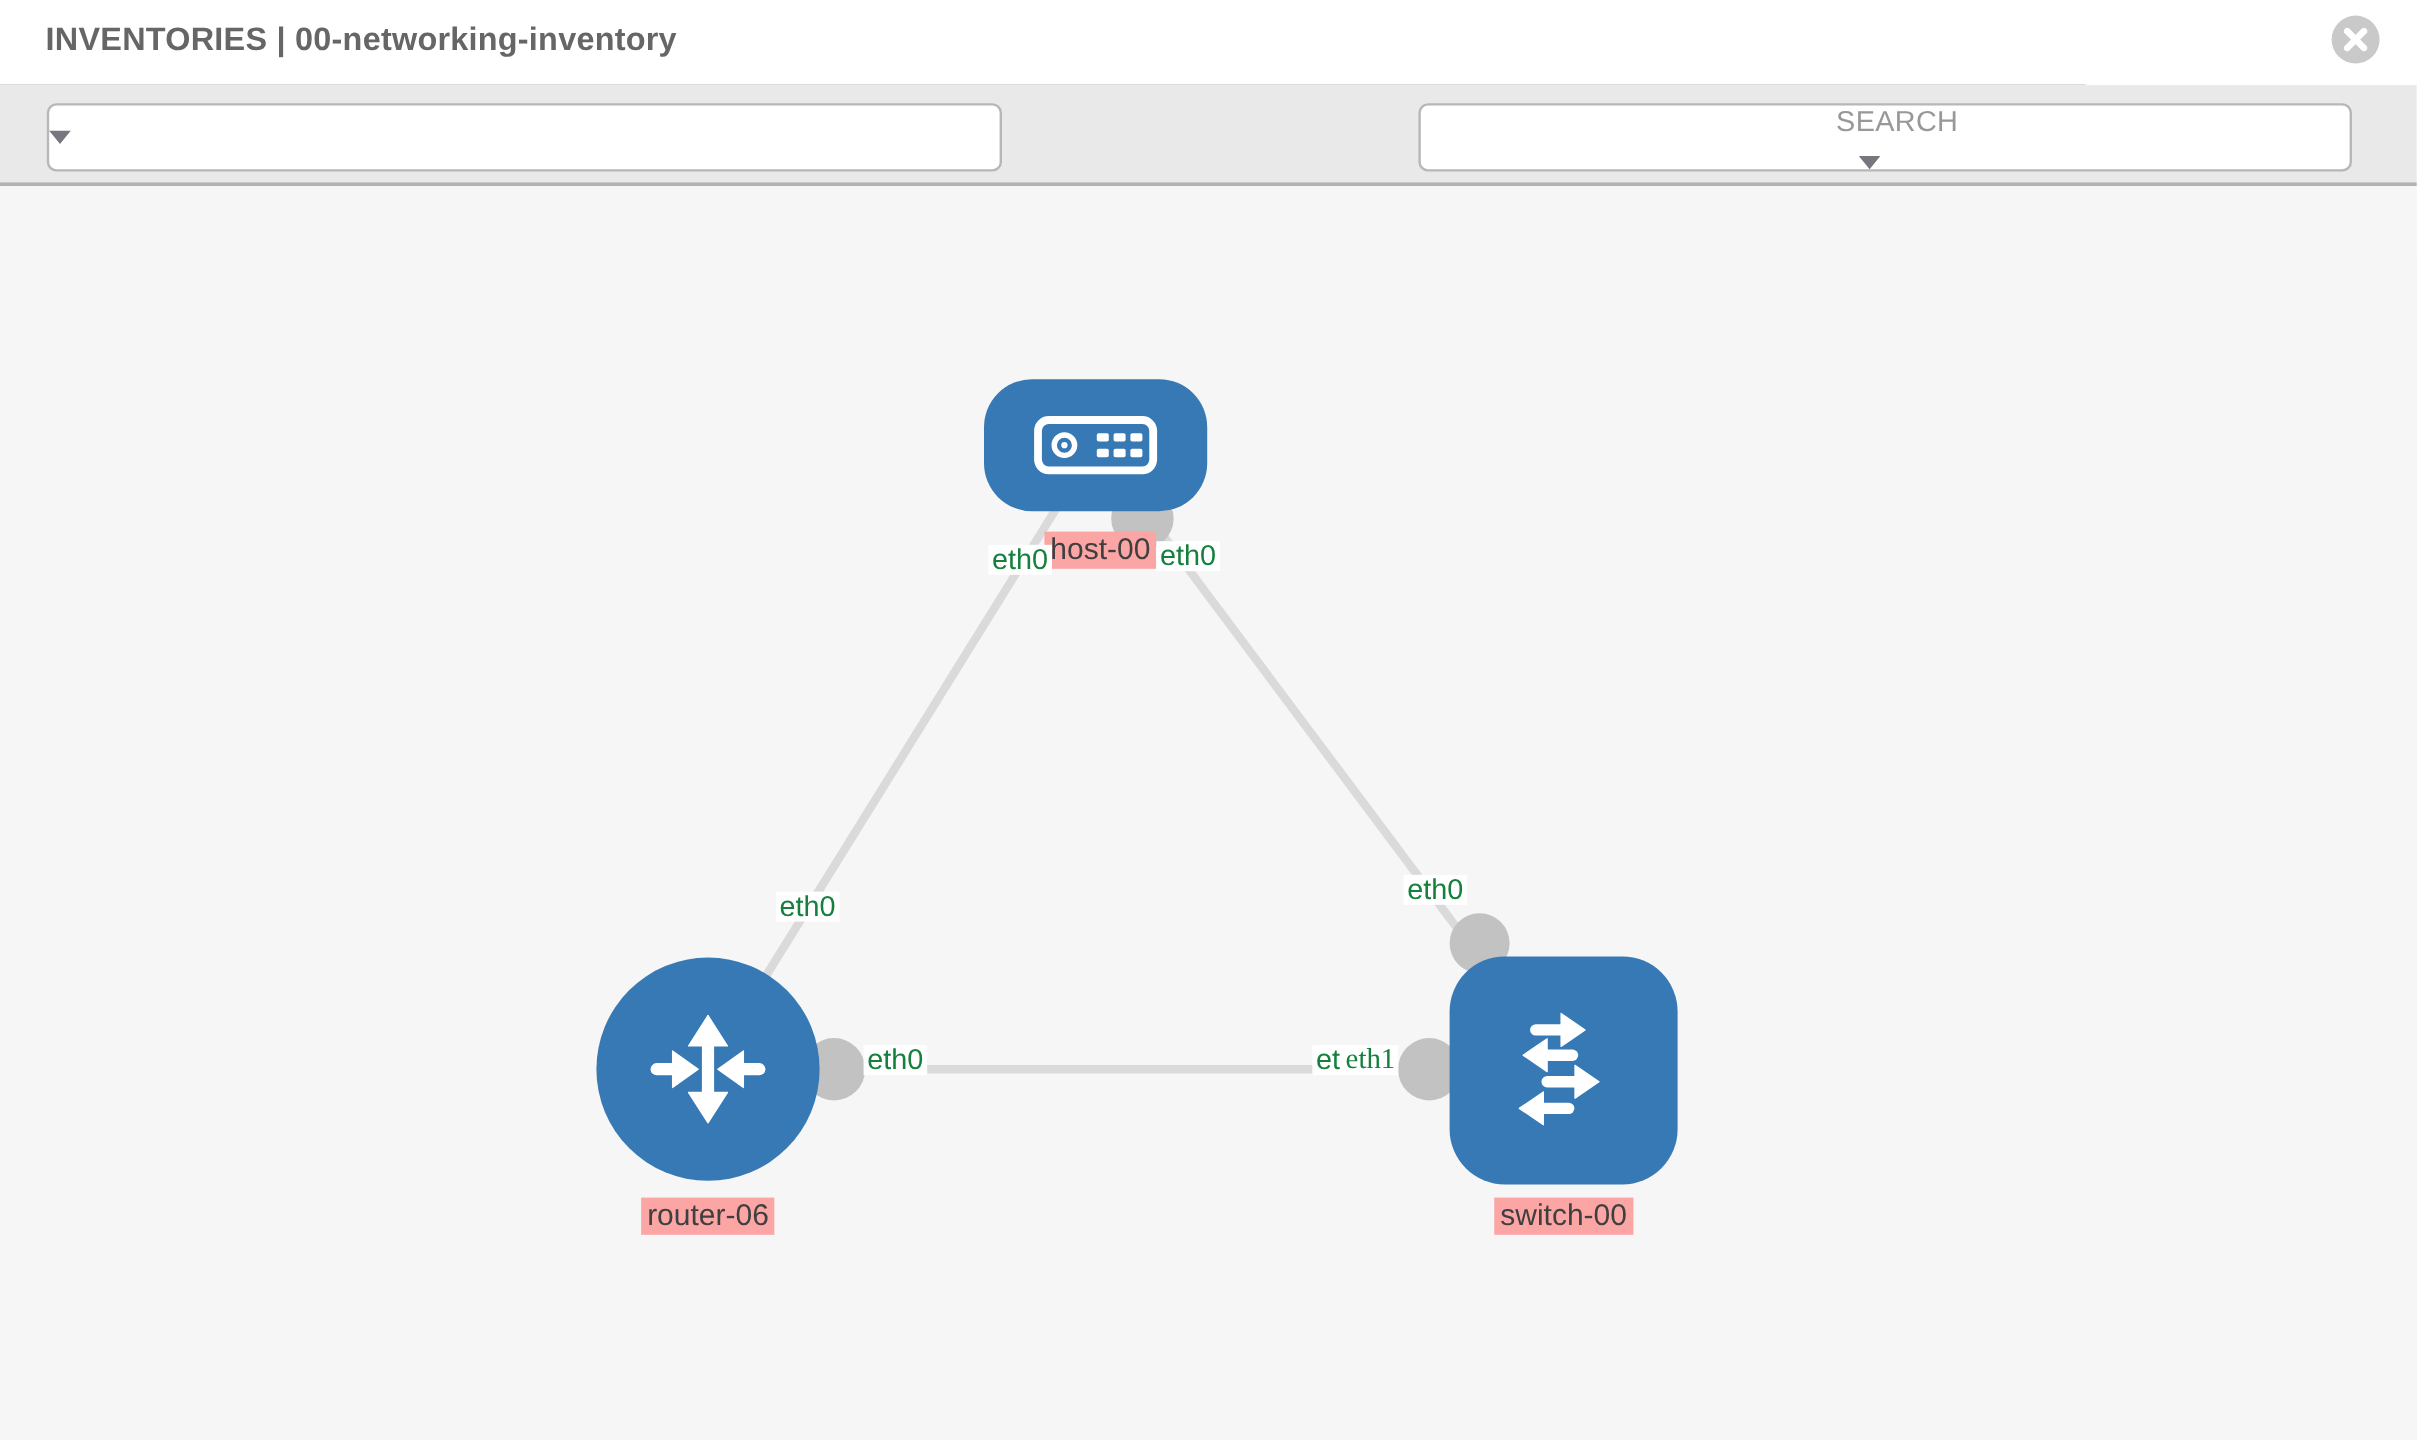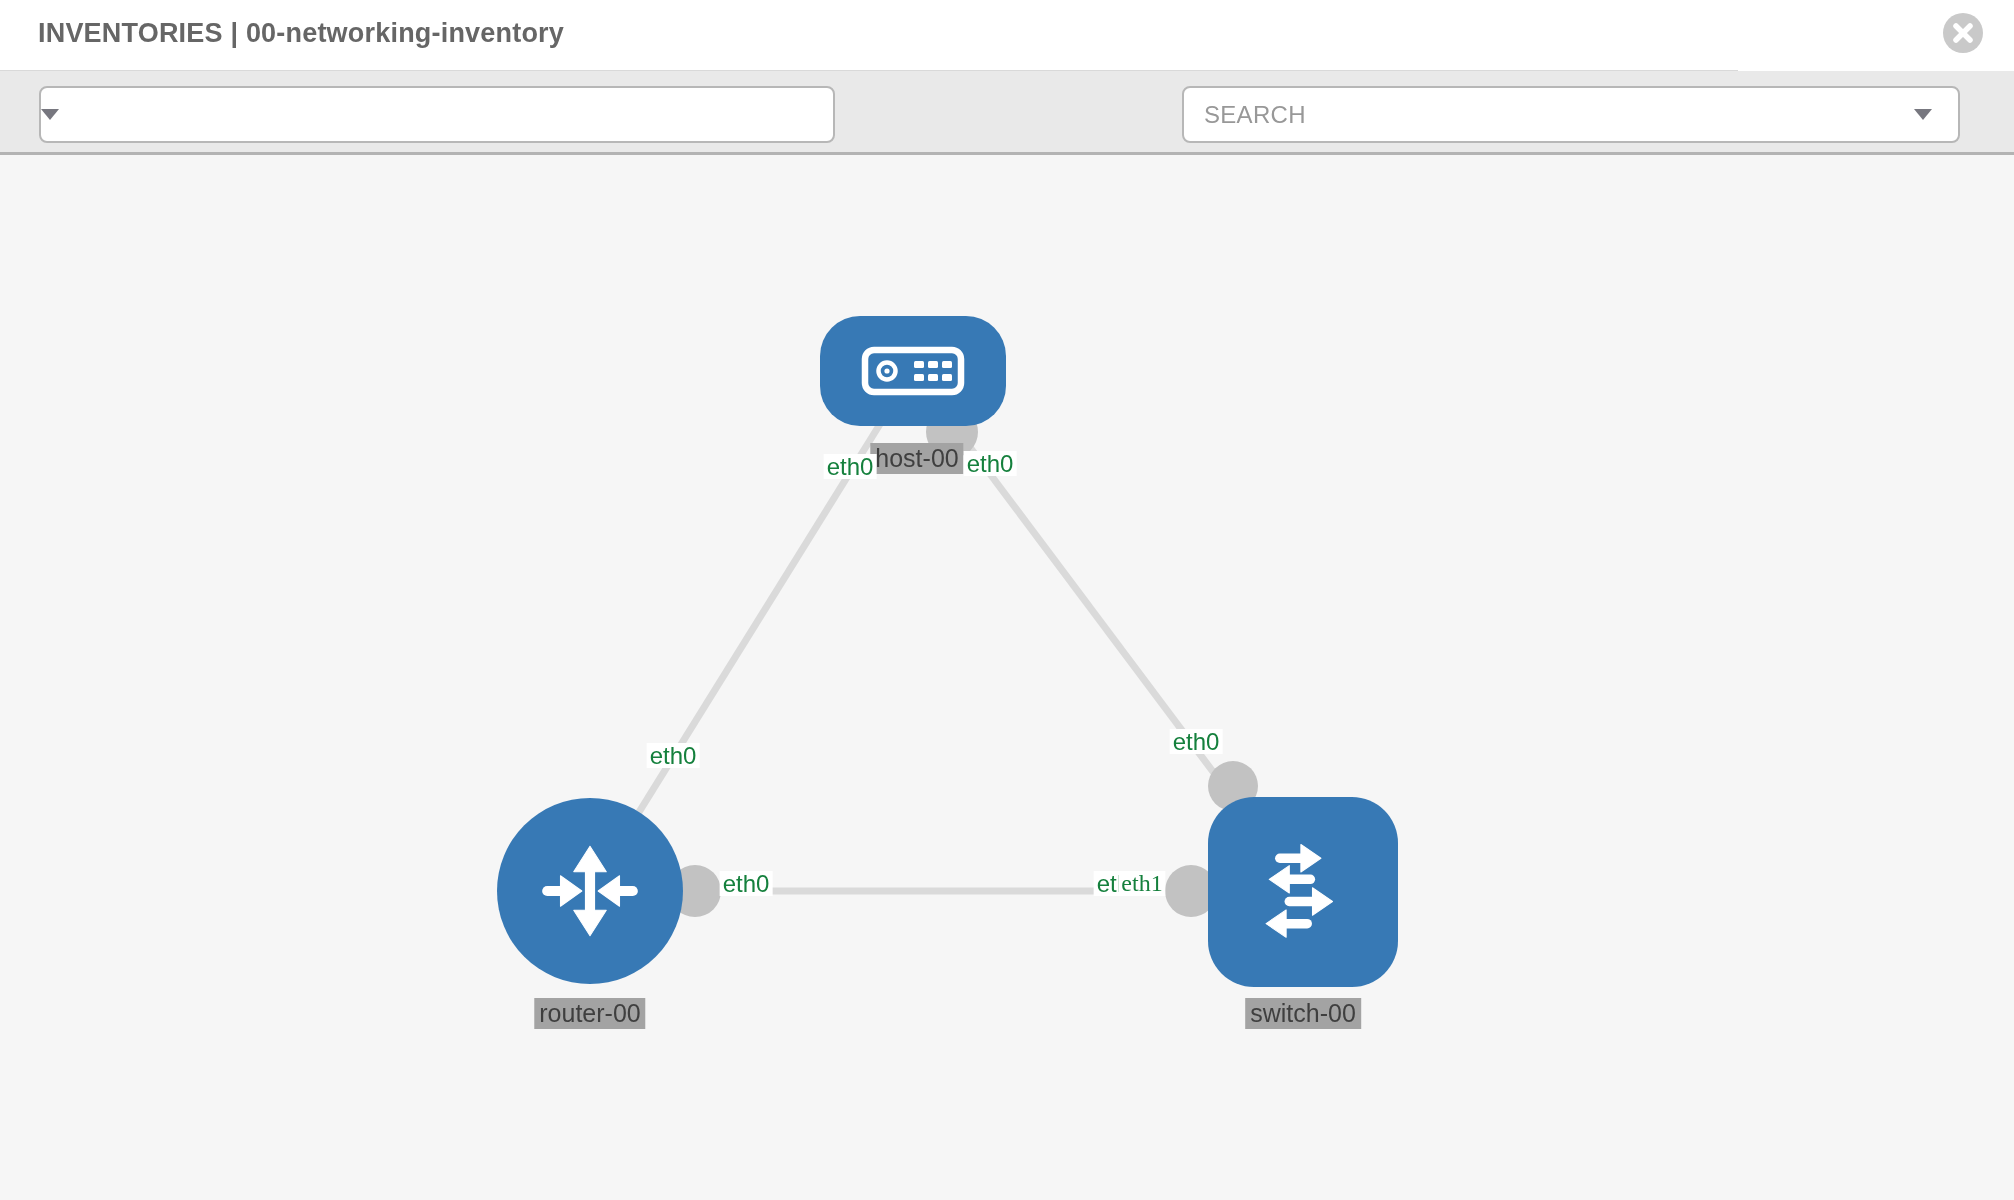--- a/index.html
+++ b/index.html
@@ -38,21 +38,21 @@
   .dropdown .dd-label {
     font-size: 24px; color: #989898; padding-left: 20px; flex: 1;
     letter-spacing: 0.3px;
   }
   .dropdown .caret {
     width: 0; height: 0; margin-right: 26px;
     border-left: 9px solid transparent; border-right: 9px solid transparent;
     border-top: 11px solid #77777f;
   }
   .dd-actions { left: 39px; width: 796px; }
-  .dd-search  { left: 1182px; width: 778px; }
+  .dd-search  { left: 1182px; width: 778px; flex-direction: column; }
   .tool-icon-btn {
     position: absolute; top: 95px; width: 42px; height: 42px; cursor: pointer;
   }
   .btn-wrench { left: 1045px; }
   .btn-key    { left: 1112px; }
 
   
   .canvas {
     position: absolute; left: 0; top: 155px; width: 2014px; height: 1045px;
     background: #f6f6f6;
@@ -62,21 +62,21 @@
   .node {
     position: absolute; background: #3779b5;
     display: flex; align-items: center; justify-content: center;
   }
   .node-host   { left: 820px; top: 161px; width: 186px; height: 110px; border-radius: 40px; }
   .node-router { left: 497px; top: 643px; width: 186px; height: 186px; border-radius: 50%; }
   .node-switch { left: 1208px; top: 642px; width: 190px; height: 190px; border-radius: 46px; }
 
   .node-label {
     position: absolute; transform: translateX(-50%);
-    background: #a3a3a3; color: #3f3f3f;
+    background: #fca5a5; color: #3f3f3f;
     font-size: 25px; line-height: 31px; padding: 0 5px; white-space: nowrap;
   }
   .iface-label {
     position: absolute; transform: translateX(-50%);
     background: #ffffff; color: #15803d;
     font-size: 24px; line-height: 25px; padding: 0 3px; white-space: nowrap;
   }
 </style>
 </head>
 <body>
@@ -172,21 +172,21 @@
         <polygon points="23,43 42,30 42,56"></polygon>
         <line x1="42" y1="64" x2="66" y2="64" stroke-width="9"></line>
         <polygon points="83,64 64,51 64,77"></polygon>
         <line x1="59" y1="85" x2="37" y2="85" stroke-width="9"></line>
         <polygon points="20,85 39,72 39,98"></polygon>
       </g>
     </svg>
   </div>
 
   <div class="node-label" style="left:917px; top:288px;">host-00</div>
-  <div class="node-label" style="left:590px; top:843px;">router-00</div>
+  <div class="node-label" style="left:590px; top:843px;">router-06</div>
   <div class="node-label" style="left:1303px; top:843px;">switch-00</div>
 
   <div class="iface-label" style="left:850px;  top:299px;">eth0</div>
   <div class="iface-label" style="left:990px;  top:296px;">eth0</div>
   <div class="iface-label" style="left:673px;  top:588px;">eth0</div>
   <div class="iface-label" style="left:1196px; top:574px;">eth0</div>
   <div class="iface-label" style="left:746px;  top:716px;">eth0</div>
   <div class="iface-label" style="left:1120px; top:716px; z-index:1;">eth0</div>
   <div class="iface-label" style="left:1142px; top:716px; z-index:2;font-family:Liberation Serif, serif;">eth1</div>
 

